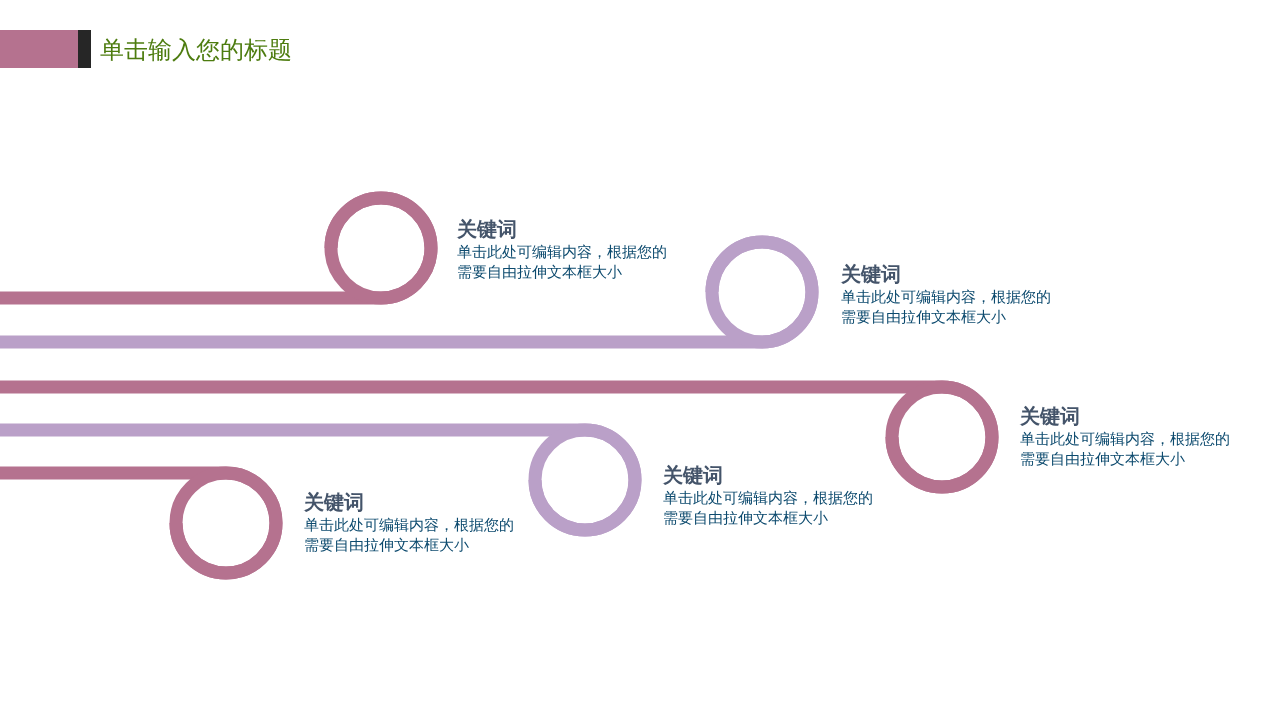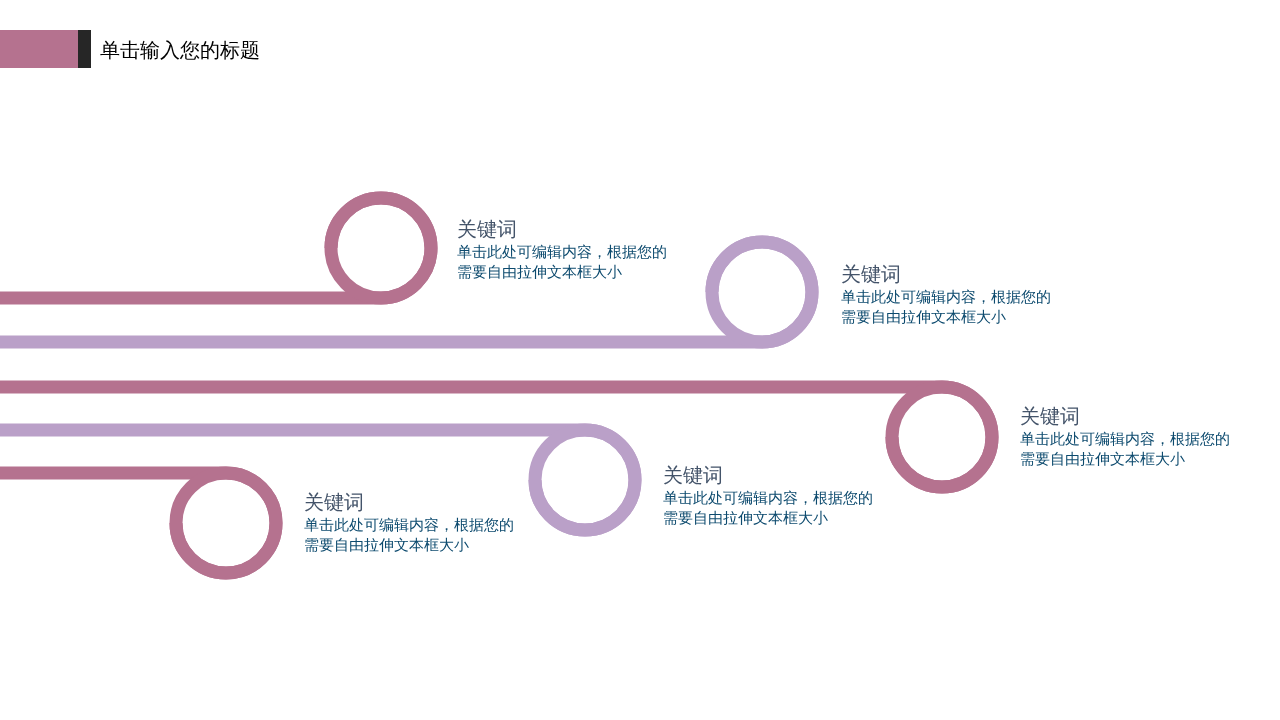--- a/index.html
+++ b/index.html
@@ -4,26 +4,26 @@
 <style>
   html, body { margin: 0; padding: 0; }
   body {
     width: 1280px; height: 720px; position: relative; overflow: hidden;
     background: #ffffff;
     font-family: "DejaVu Sans", "Liberation Sans", sans-serif;
   }
   .hdr-accent { position: absolute; left: 0; top: 30px; width: 78px; height: 38px; }
   .hdr-dark { position: absolute; left: 78px; top: 30px; width: 13px; height: 38px; }
   .title {
-    position: absolute; left: 100px; top: 32px; font-size: 20px; color: #000000;
+    position: absolute; left: 100px; top: 32px; font-size: 24px; color: #4d7c0f;
     line-height: 36px; white-space: nowrap; font-family: Liberation Serif, serif;
   }
   svg.diagram { position: absolute; left: 0; top: 0; }
   .node-text { position: absolute; width: 230px; }
-  .kw { font-size: 20px; font-weight: normal; color: #44546A; line-height: 26px; }
+  .kw { font-size: 20px; font-weight: bold; color: #44546A; line-height: 26px; }
   .desc { font-size: 15px; color: #0c4a6e; line-height: 20px; width: 215px; }
 </style>
 </head>
 <body>
 
 <div class="hdr-accent" style="background: rgb(181, 114, 143);"></div>
 <div class="hdr-dark" style="background: rgb(38, 38, 38);"></div>
 <div class="title">单击输入您的标题</div>
 
 <svg class="diagram" width="1280" height="720" viewBox="0 0 1280 720" xmlns="http://www.w3.org/2000/svg">

